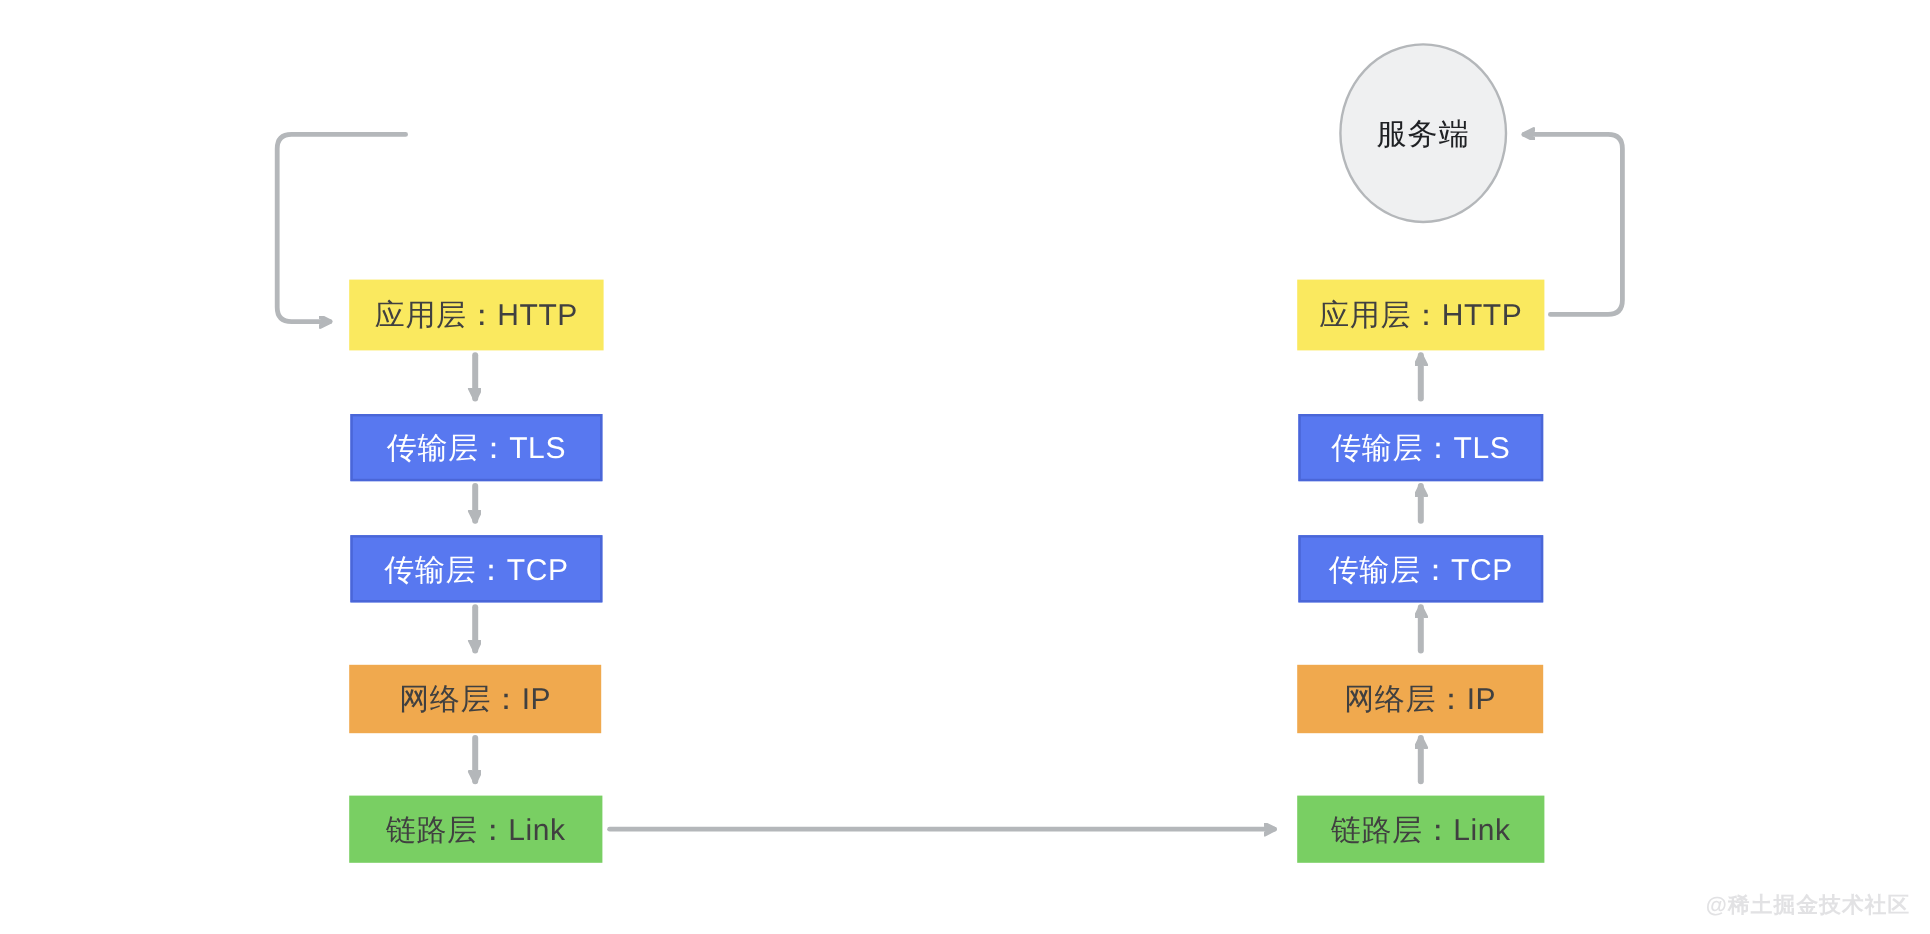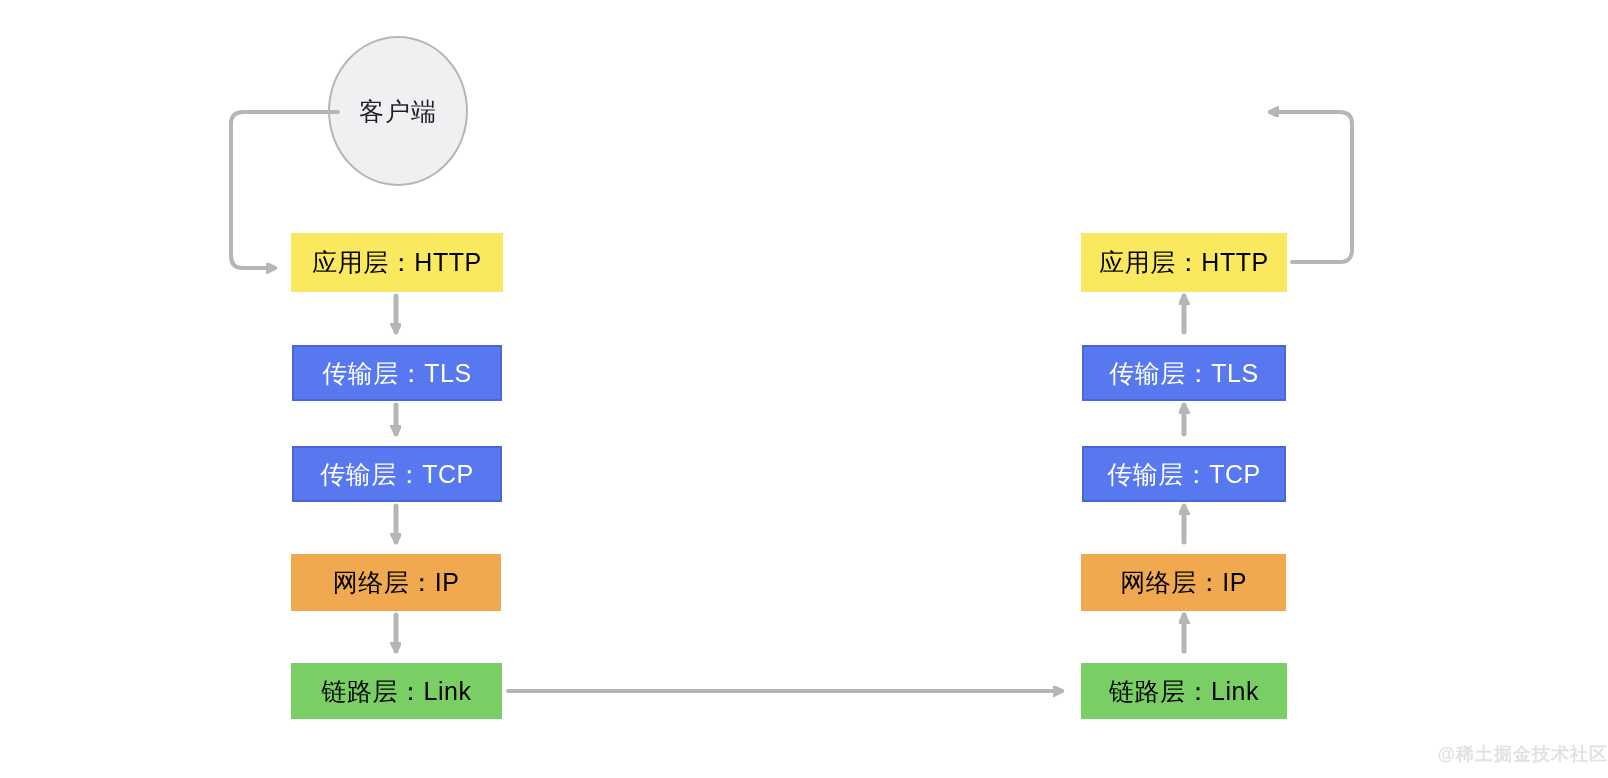--- a/index.html
+++ b/index.html
@@ -33,21 +33,21 @@
   .layer-box {
     position: absolute;
     box-sizing: border-box;
     display: flex;
     align-items: center;
     justify-content: center;
     font-size: 25px;
     letter-spacing: 0.5px;
     white-space: nowrap;
   }
-  .layer-box.dark-text { color: #000000; }
+  .layer-box.dark-text { color: #404040; }
   .layer-box.light-text { color: #ffffff; align-items: center; }
 
   svg.overlay {
     position: absolute;
     left: 0;
     top: 0;
     width: 1608px;
     height: 778px;
     pointer-events: none;
   }
@@ -57,24 +57,24 @@
     font-size: 18px;
     letter-spacing: 1px;
     white-space: nowrap;
   }
 </style>
 </head>
 <body>
 
 <div id="stage">
 
-  <div class="node-circle" style="left:328px; top:36px; width:140px; height:150px;">
-    <span>客户端</span>
+
+  <div class="node-circle" style="left:1116px; top:36px; width:140px; height:150px;">
+    <span>服务端</span>
   </div>
-
 
   <div class="layer-box dark-text" style="left:291px; top:233px; width:212px; height:59px; background:#fae95f;">
     <span>应用层：HTTP</span>
   </div>
 
   <div class="layer-box light-text" style="left:292px; top:345px; width:210px; height:56px; background:#5878f0; border:2px solid #4a66d8;">
     <span>传输层：TLS</span>
   </div>
 
   <div class="layer-box light-text" style="left:292px; top:446px; width:210px; height:56px; background:#5878f0; border:2px solid #4a66d8;">
@@ -126,17 +126,17 @@
     <path d="M 508,691 L 1062,691" fill="none" stroke="#b4b7ba" stroke-width="4" stroke-linecap="round" marker-end="url(#ah)"></path>
 
     <path d="M 1184,651 L 1184,615" fill="none" stroke="#b4b7ba" stroke-width="5" stroke-linecap="round" marker-end="url(#ah)"></path>
     <path d="M 1184,542 L 1184,506" fill="none" stroke="#b4b7ba" stroke-width="5" stroke-linecap="round" marker-end="url(#ah)"></path>
     <path d="M 1184,434 L 1184,405" fill="none" stroke="#b4b7ba" stroke-width="5" stroke-linecap="round" marker-end="url(#ah)"></path>
     <path d="M 1184,332 L 1184,296" fill="none" stroke="#b4b7ba" stroke-width="5" stroke-linecap="round" marker-end="url(#ah)"></path>
 
     <path d="M 1292,262 L 1340,262 Q 1352,262 1352,250 L 1352,124 Q 1352,112 1340,112 L 1270,112" fill="none" stroke="#b4b7ba" stroke-width="4" stroke-linecap="round" marker-end="url(#ah)"></path>
   </svg>
 
-  <div class="watermark" style="right:0; bottom:12px;font-weight:bold;">
+  <div class="watermark" style="right:16px; bottom:12px;font-weight:bold;">
     <span>@稀土掘金技术社区</span>
   </div>
 
 </div>
 
 </body></html>

